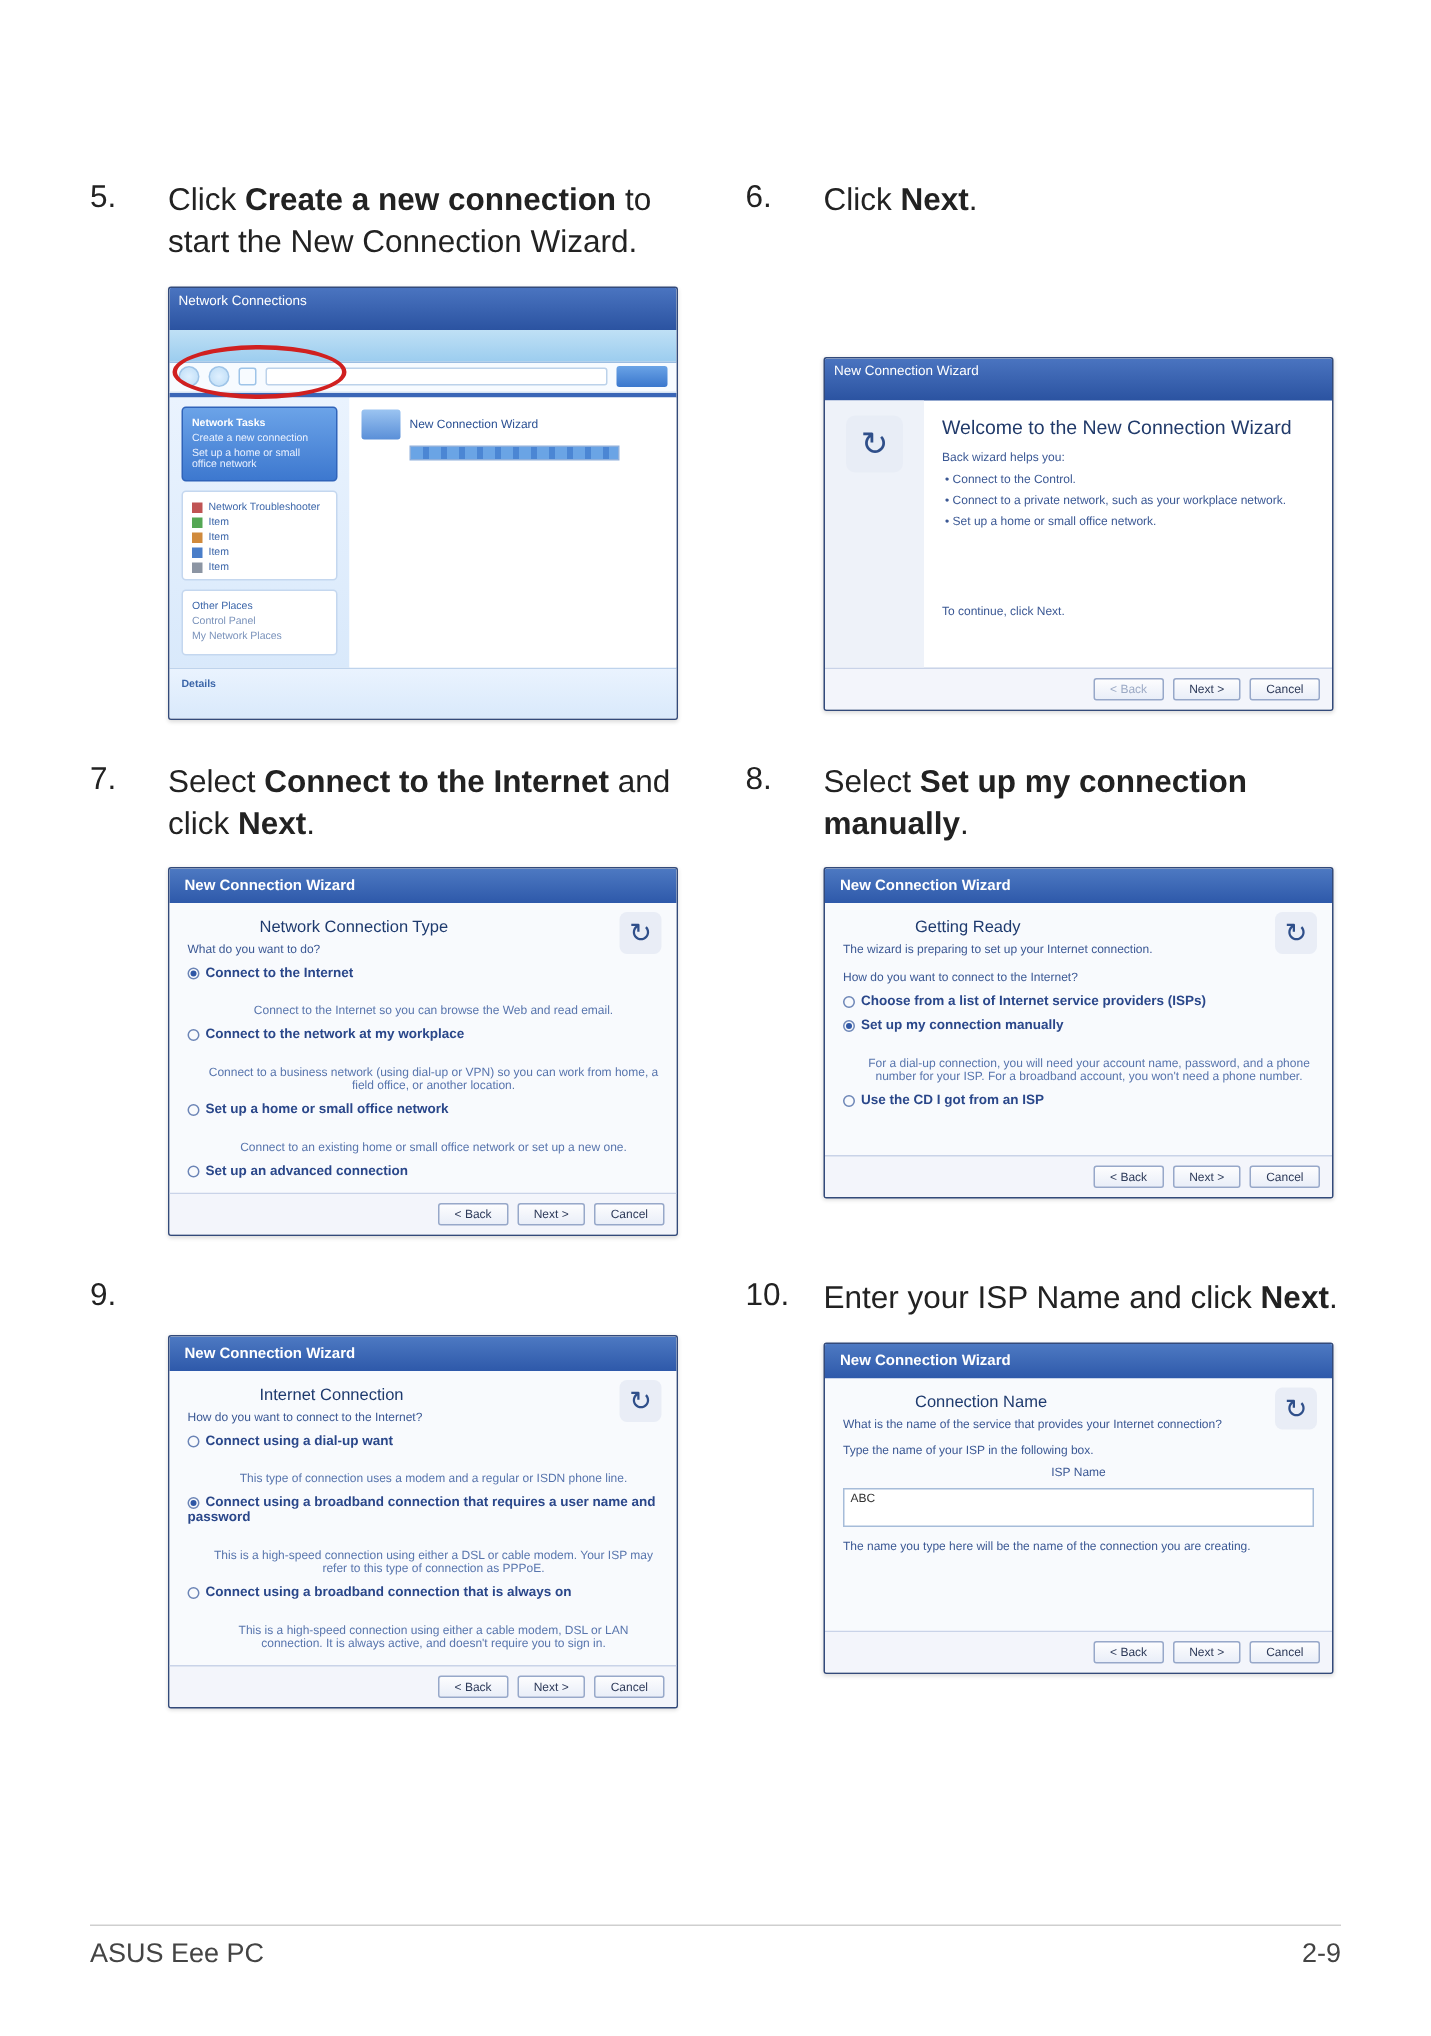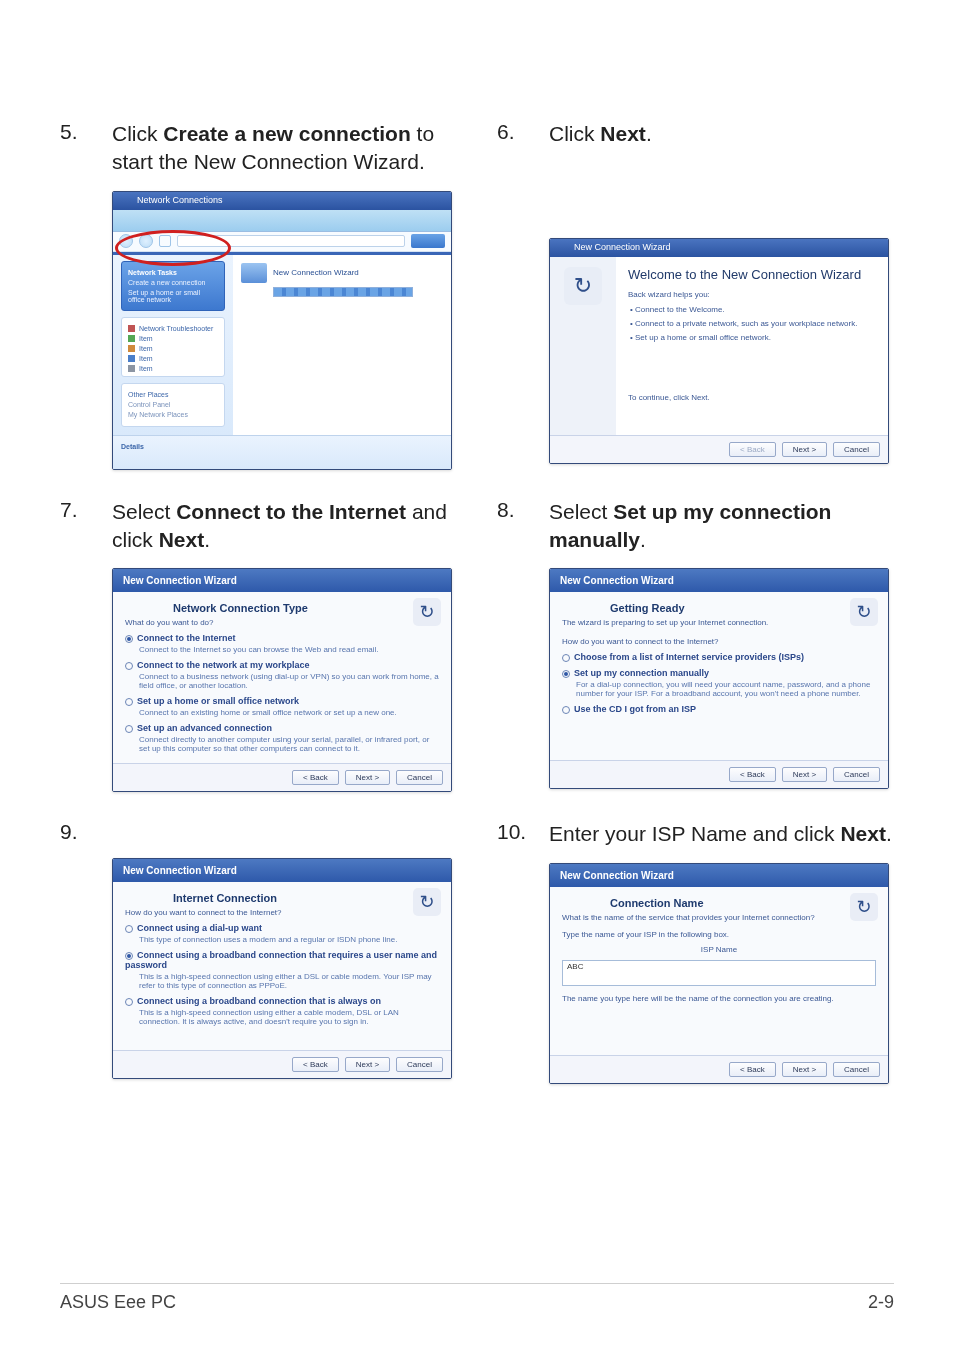--- a/index.html
+++ b/index.html
@@ -6,37 +6,37 @@
   html, body { width: 954px; height: 1357px; font-family: "Segoe UI", Arial, sans-serif; background: #fff; color: #222; }
   .page { position: relative; width: 954px; height: 1357px; padding: 120px 60px 60px 60px; }
   .row { display: flex; gap: 40px; margin-bottom: 28px; }
   .col { flex: 1; min-width: 0; }
   .step { display: flex; gap: 18px; align-items: flex-start; }
   .stepnum { width: 34px; font-size: 21px; color: #222; flex-shrink: 0; }
   .steptxt { font-size: 21px; line-height: 1.35; color: #222; }
   .steptxt b { font-weight: 700; }
   .imgwrap { margin-top: 14px; padding-left: 52px; }
   .fakeimg { width: 340px; background: #fff; border: 1px solid #334a7a; border-radius: 2px; overflow: hidden; box-shadow: 0 1px 3px rgba(0,0,0,.15); font-size: 9px; color: #3d5a9a; }
-  .titlebar { height: 18px; background: linear-gradient(#4a74c0,#2b53a1); color:#fff; font-size:9px; padding:3px 24px; white-space:nowrap; overflow:hidden;}
+  .titlebar { height: 28px; background: linear-gradient(#4a74c0,#2b53a1); color:#fff; font-size:9px; padding:3px 6px; white-space:nowrap; overflow:hidden;}
   .wizbody { display:flex; }
   .wizside { width:58px; background:#eef2f9; display:flex; align-items:flex-start; justify-content:center; padding-top:10px;}
   .wizside .orb { width:38px;height:38px;border-radius:6px;background:#e8edf6;display:flex;align-items:center;justify-content:center;font-size:22px;color:#2f4f8a;}
   .wizmain { flex:1; padding:10px 12px 6px 12px; }
-  .wizh { font-weight:700; color:#1e3a6e; font-size:11px; margin-bottom:2px;padding-left:48px;}
+  .wizh { font-weight:400; color:#1e3a6e; font-size:11px; margin-bottom:2px;padding-left:48px;}
   .wizsub { color:#3b5894; font-size:8px; margin:4px 0 6px 0;}
   .wizbul { color:#3b5894; font-size:8px; margin:5px 0; padding-left:8px; text-indent:-6px;}
   .wizfoot { border-top:1px solid #c9d3e8; padding:6px 8px; display:flex; justify-content:flex-end; gap:6px; background:#f3f5fb;}
   .wbtn { font-size:8px; border:1px solid #97a8c9; background:linear-gradient(#fdfdfe,#e9eef8); padding:2px 10px; border-radius:2px; color:#2d3a59;}
   .wbtn.dis { color:#9caac5;}
   .radio { width:8px;height:8px;border:1px solid #6c85b6;border-radius:50%;display:inline-block;margin-right:4px;vertical-align:middle;}
   .radio.sel::after{content:"";display:block;width:4px;height:4px;background:#2f57a5;border-radius:50%;margin:1px auto;}
   .bluebar { height:3px; background:#3a66b7; }
   .opt { margin:6px 0; }
   .optt { font-weight:700; color:#2a478a; font-size:9px;}
-  .optd { color:#5875ad; font-size:8px; margin-left:14px; margin-top:2px;}
+  .optd { color:#5875ad; font-size:8px; margin-left:14px; margin-top:16px;text-align:center;}
 
   
   .cp { width:340px; }
   .cp .tb { height:22px; background:linear-gradient(#bfe0f5,#9ccdef); border-bottom:1px solid #9bbde2;}
   .cp .tb2 { height:20px; background:#f7fbff; border-bottom:1px solid #d6e3f3; display:flex; align-items:center; gap:6px; padding:0 6px;}
   .navdot{width:14px;height:14px;border-radius:50%;background:radial-gradient(#dff0ff,#bcdcf5);border:1px solid #9ec4e8;}
   .addr { flex:1; height:12px; background:#fff;border:1px solid #bcd2ea;border-radius:2px;}
   .gobox{width:34px;height:14px;background:linear-gradient(#6aa3e6,#3a77cd);border-radius:2px;}
   .cpbody{display:flex;height:180px;}
   .cpside{width:120px;background:linear-gradient(#eaf3fe,#d9e9fb);padding:6px 8px;}
@@ -147,21 +147,21 @@
       <div class="imgwrap" style="margin-top:90px;">
         <div class="fakeimg">
           <div class="titlebar">New Connection Wizard</div>
           <div class="wizbody" style="min-height:178px;">
             <div class="wizside" style="width:66px;background:#eef2f9;">
               <div class="orb">↻</div>
             </div>
             <div class="wizmain">
               <div style="font-size:13px;color:#213a6a;font-weight:400;margin-bottom:8px;">Welcome to the New Connection Wizard</div>
               <div class="wizsub">Back wizard helps you:</div>
-              <div class="wizbul">• Connect to the Welcome.</div>
+              <div class="wizbul">• Connect to the Control.</div>
               <div class="wizbul">• Connect to a private network, such as your workplace network.</div>
               <div class="wizbul">• Set up a home or small office network.</div>
               <div style="height:42px;"></div>
               <div class="wizsub">To continue, click Next.</div>
             </div>
           </div>
           <div class="wizfoot">
             <span class="wbtn dis">&lt; Back</span>
             <span class="wbtn">Next &gt;</span>
             <span class="wbtn">Cancel</span>
@@ -182,21 +182,21 @@
       <div class="imgwrap">
         <div class="fakeimg">
           <div class="bluehdr">New Connection Wizard</div>
           <div class="pane" style="position:relative;">
             <div style="position:absolute;right:10px;top:6px;width:28px;height:28px;border-radius:5px;background:#e9edf6;display:flex;align-items:center;justify-content:center;color:#2f4f8a;font-size:18px;">↻</div>
             <div class="wizh">Network Connection Type</div>
             <div class="wizsub">What do you want to do?</div>
             <div class="opt"><span class="radio sel"></span><span class="optt">Connect to the Internet</span><div class="optd">Connect to the Internet so you can browse the Web and read email.</div></div>
             <div class="opt"><span class="radio"></span><span class="optt">Connect to the network at my workplace</span><div class="optd">Connect to a business network (using dial-up or VPN) so you can work from home, a field office, or another location.</div></div>
             <div class="opt"><span class="radio"></span><span class="optt">Set up a home or small office network</span><div class="optd">Connect to an existing home or small office network or set up a new one.</div></div>
-            <div class="opt"><span class="radio"></span><span class="optt">Set up an advanced connection</span><div class="optd">Connect directly to another computer using your serial, parallel, or infrared port, or set up this computer so that other computers can connect to it.</div></div>
+            <div class="opt"><span class="radio"></span><span class="optt">Set up an advanced connection</span></div>
           </div>
           <div class="wizfoot">
             <span class="wbtn">&lt; Back</span>
             <span class="wbtn">Next &gt;</span>
             <span class="wbtn">Cancel</span>
           </div>
         </div>
       </div>
     </div>
 

